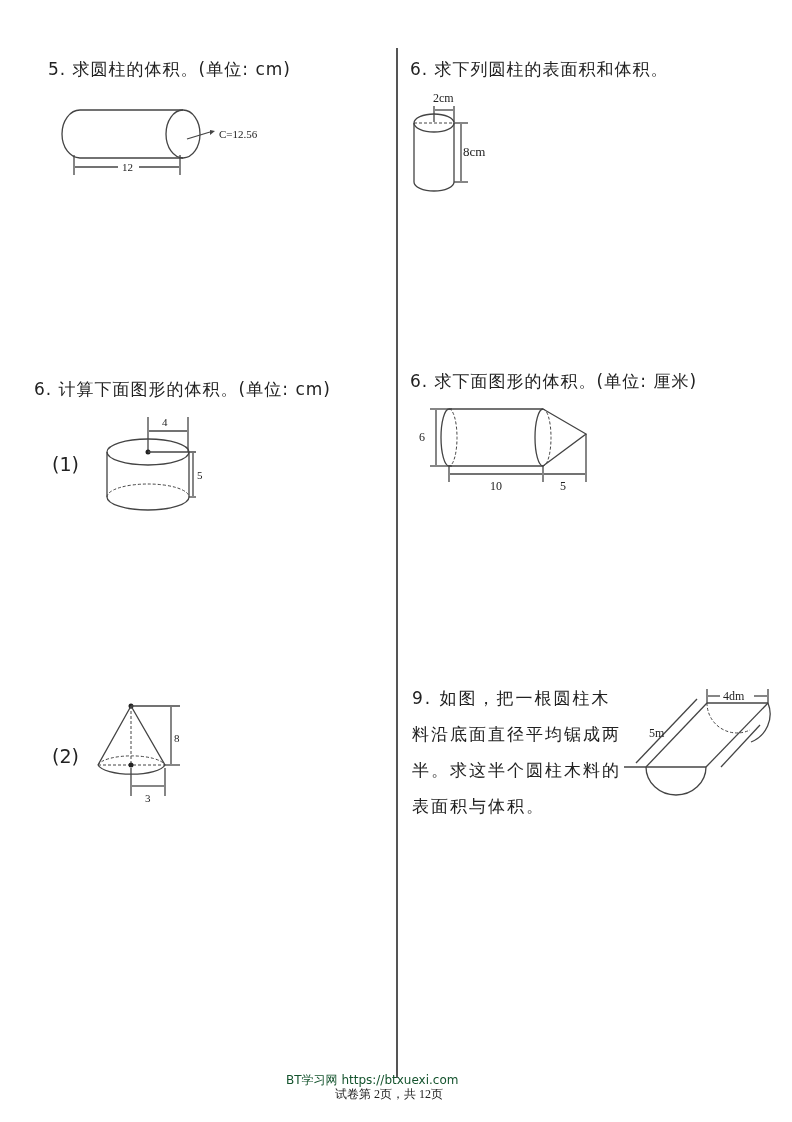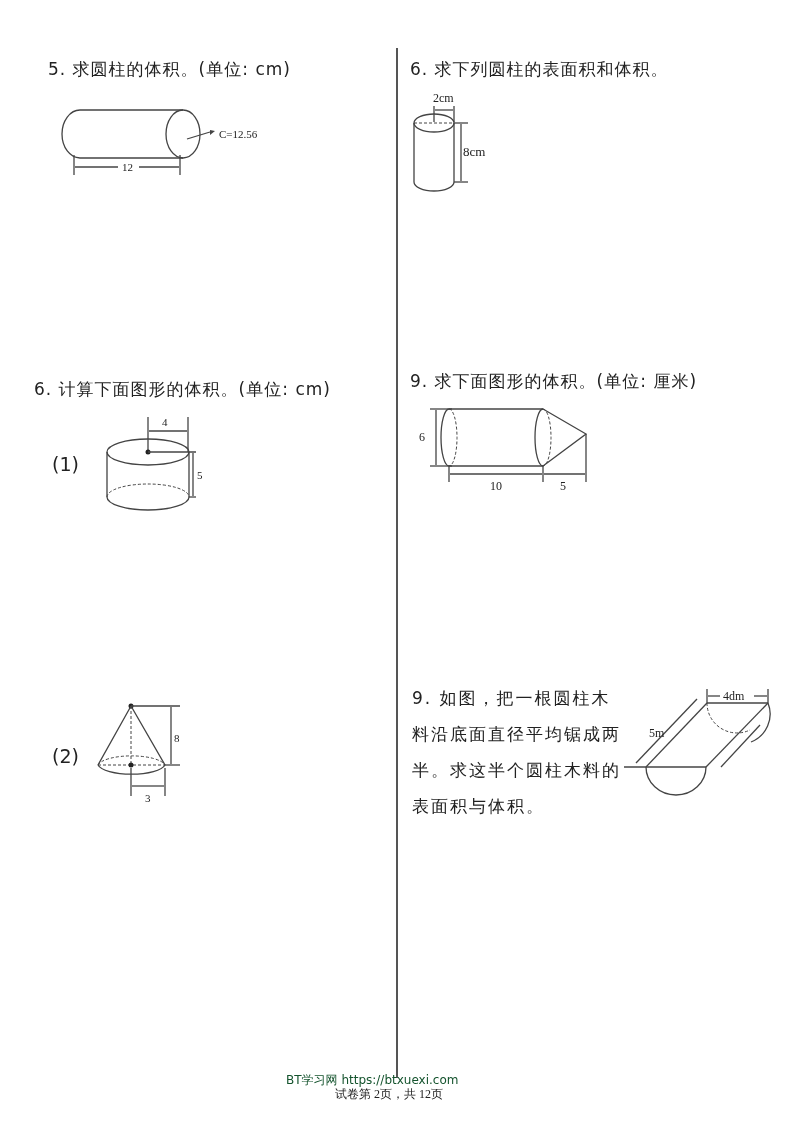--- a/index.html
+++ b/index.html
@@ -80,21 +80,21 @@
   <line class="stroke" x1="36" y1="6" x2="85" y2="6"></line>
   <line class="stroke" x1="70" y1="65" x2="85" y2="65"></line>
   <line class="stroke" x1="76" y1="7" x2="76" y2="64"></line>
   <text x="79" y="42" font-size="11">8</text>
   <line class="stroke" x1="36" y1="68" x2="36" y2="96"></line>
   <line class="stroke" x1="70" y1="68" x2="70" y2="96"></line>
   <line class="stroke" x1="37" y1="86" x2="69" y2="86"></line>
   <text x="50" y="102" font-size="11">3</text>
 </svg>
 
-<div class="q" style="left:410px;top:370px;">9. 求下面图形的体积。(单位: 厘米)</div>
+<div class="q" style="left:410px;top:370px;">6. 求下面图形的体积。(单位: 厘米)</div>
 <svg style="left:412px;top:404px;" width="190" height="92">
   <text x="7" y="37" font-size="12">6</text>
   <line class="stroke" x1="18" y1="5" x2="40" y2="5"></line>
   <line class="stroke" x1="18" y1="62" x2="40" y2="62"></line>
   <line class="stroke" x1="24" y1="6" x2="24" y2="61"></line>
   <path class="stroke" d="M37,5 A8,28.5 0 0 0 37,62"></path>
   <path class="dash" d="M37,5 A8,28.5 0 0 1 37,62"></path>
   <line class="stroke" x1="37" y1="5" x2="131" y2="5"></line>
   <line class="stroke" x1="37" y1="62" x2="131" y2="62"></line>
   <path class="stroke" d="M131,5 A8,28.5 0 0 0 131,62"></path>

